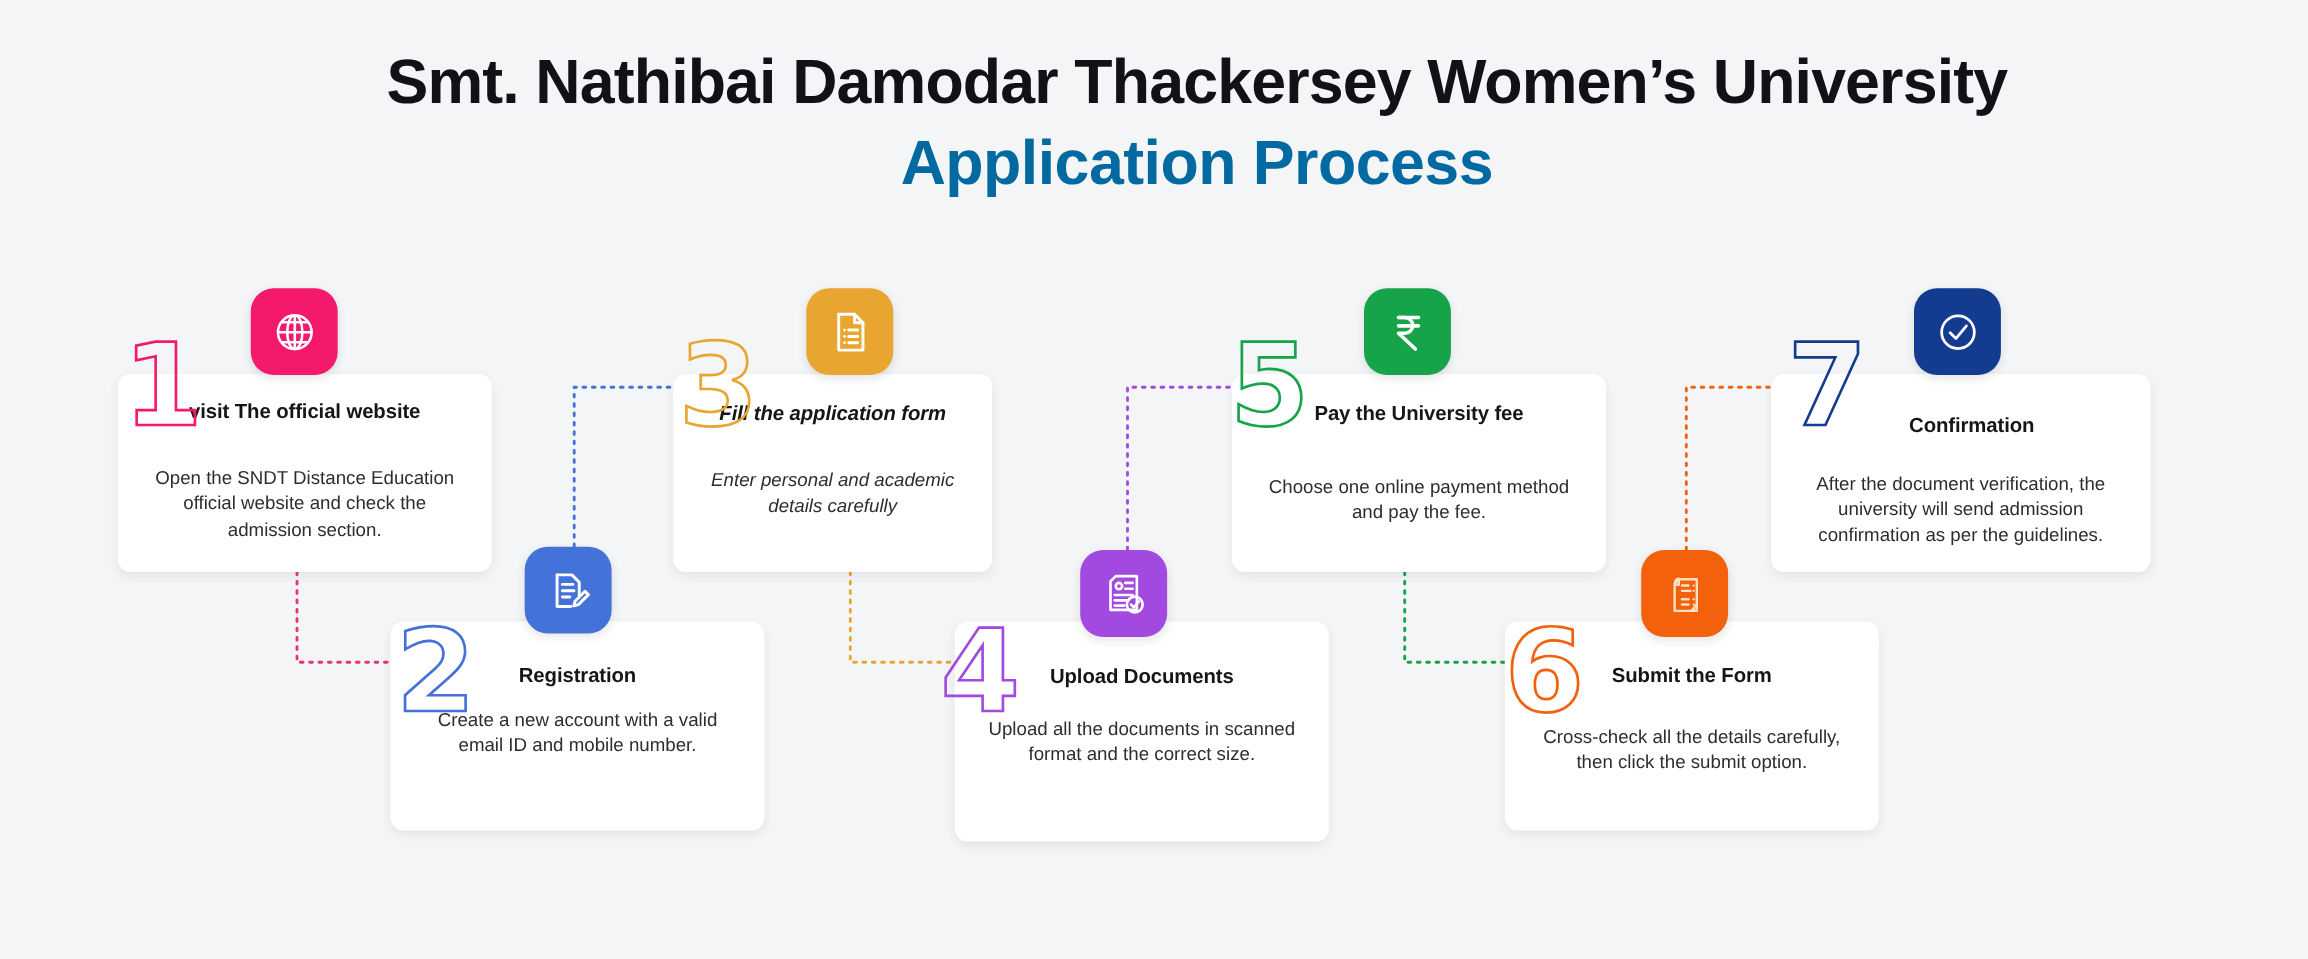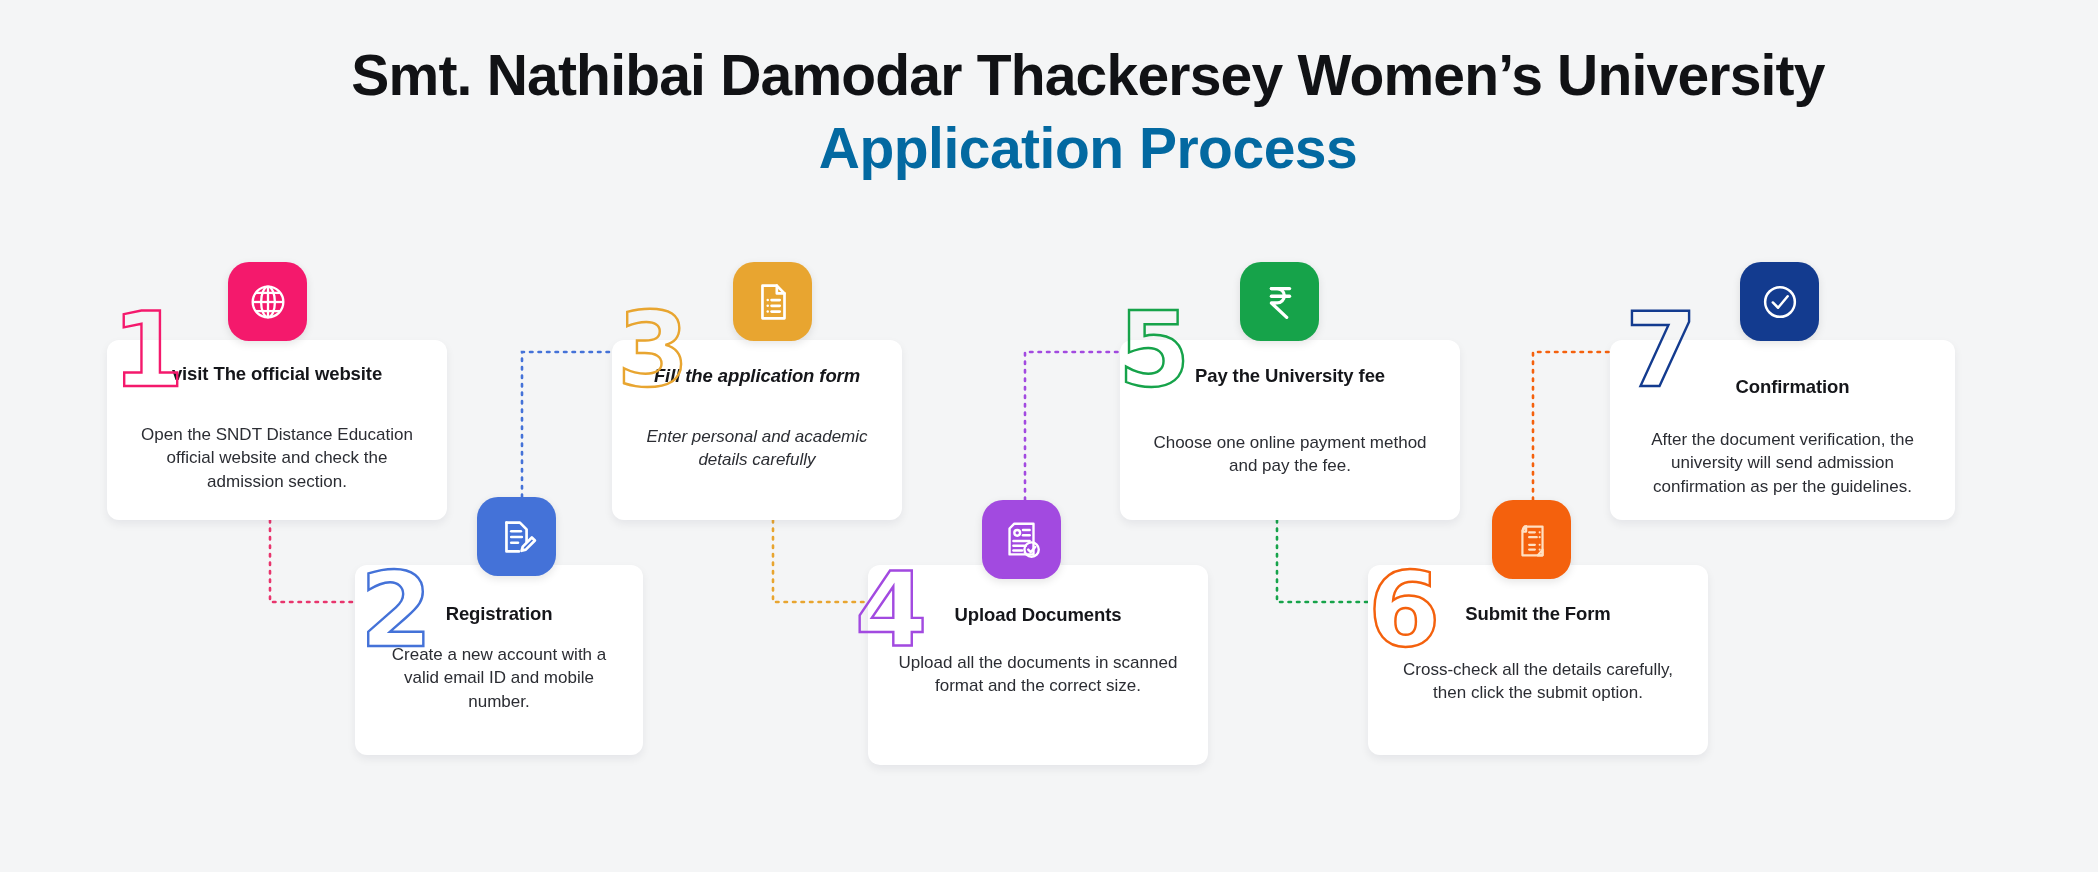--- a/index.html
+++ b/index.html
@@ -149,21 +149,21 @@
           <g fill="none" stroke="#fff" stroke-width="2.4">
         <circle cx="24" cy="24" r="16"></circle>
         <ellipse cx="24" cy="24" rx="7.2" ry="16"></ellipse>
         <line x1="8" y1="24" x2="40" y2="24"></line>
         <path d="M11.2 14.5 H36.8"></path>
             <path d="M11.2 33.5 H36.8"></path>
         <line x1="24" y1="8" x2="24" y2="40"></line>
           </g>
         </svg>
       </div>
-      <div class="card" style="left: 355px; top: 565px; width: 288px; height: 190px;">
+      <div class="card" style="left: 355px; top: 565px; width: 340px; height: 190px;">
         <div class="card-inner step-title" style="top: 37px;">Registration</div>
         <div class="card-inner step-desc" style="top: 65px;">Create a new account with a valid email ID and mobile number.</div>
       </div>
       <div class="numeral" style="left: 360px; top: 558px; -webkit-text-stroke: 2.4px rgb(68, 114, 216);">2</div>
       <div class="icon-tile" style="left: 477px; top: 497px; background: rgb(68, 114, 216);">
         <svg xmlns="http://www.w3.org/2000/svg" width="46" height="46" viewBox="0 0 48 48">
           <g fill="none" stroke="#fff" stroke-width="2.8" stroke-linecap="round" stroke-linejoin="round">
         <path d="M13 9 h14 l7 7 v13"></path>
             <path d="M13 9 v30 h13"></path>
         <line x1="18" y1="18" x2="28" y2="18"></line>

